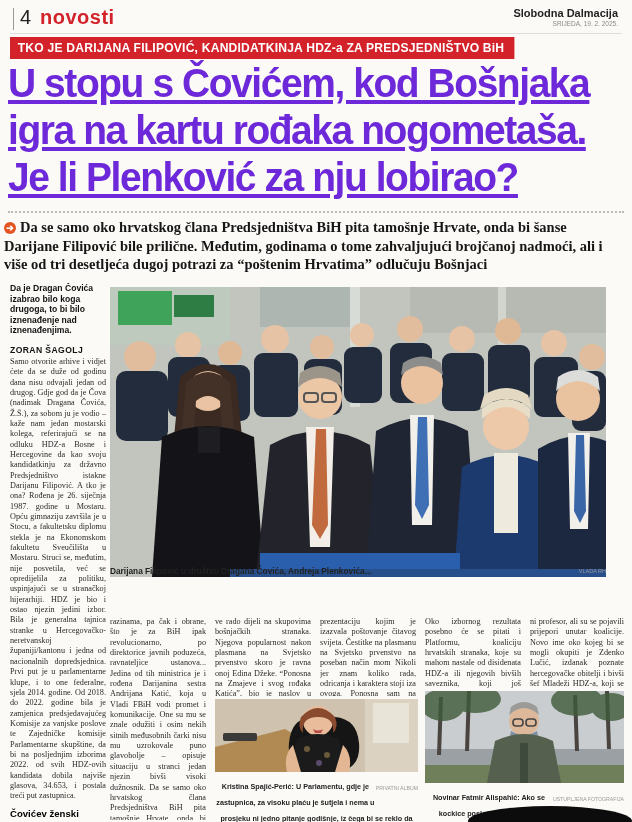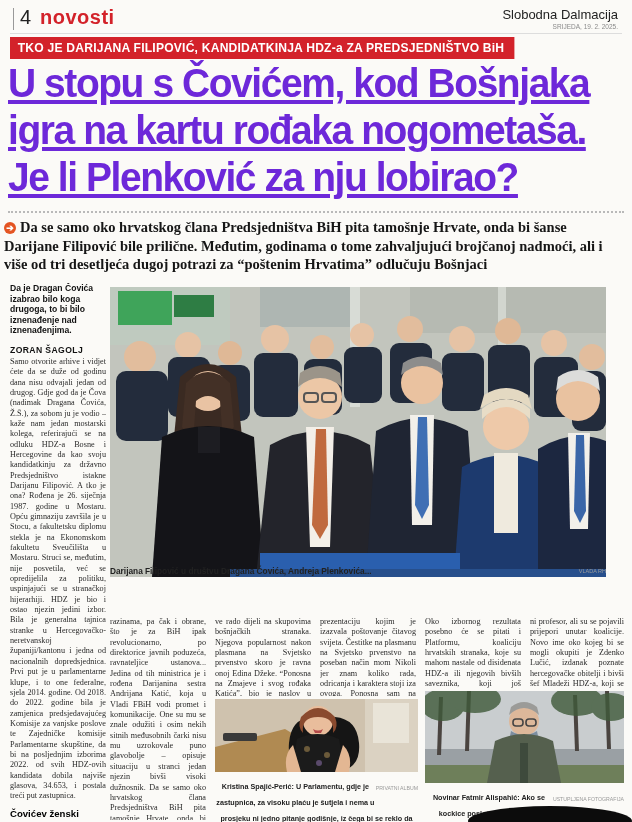--- a/index.html
+++ b/index.html
@@ -8,21 +8,21 @@
     position:relative;width:632px;height:822px;margin:0 auto;
     background:#fbfaf7;overflow:hidden;
     font-family:"Liberation Sans",sans-serif;color:#1a1a1a;
   }
   
   .hdr{position:absolute;top:6px;left:0;width:632px;height:26px;}
   .hdr .edge{position:absolute;left:13px;top:2px;width:1px;height:22px;background:#999;}
   .pagenum{position:absolute;left:20px;top:0;font-size:20px;font-weight:400;color:#222;}
   .section{position:absolute;left:40px;top:0;font-size:20px;font-weight:800;color:#d3222a;letter-spacing:.5px;}
   .masthead{position:absolute;right:14px;top:1px;text-align:right;}
-  .masthead .mh-title{font-size:13px;font-weight:400;color:#222;}
+  .masthead .mh-title{font-size:11px;font-weight:700;color:#222;}
   .masthead .mh-date{font-size:6.5px;color:#8a8a8a;margin-top:1px;}
   .hdr-rule{position:absolute;top:33px;left:10px;width:612px;height:1px;background:#ddd;}
 
   
   .kicker{
     position:absolute;top:37px;left:10px;display:inline-block;
     background:#d3222a;color:#fff;font-weight:800;font-size:12.5px;
     padding:4px 10px 4px 8px;letter-spacing:.2px;white-space:nowrap;
     transform:scaleX(.97);transform-origin:left;
   }

